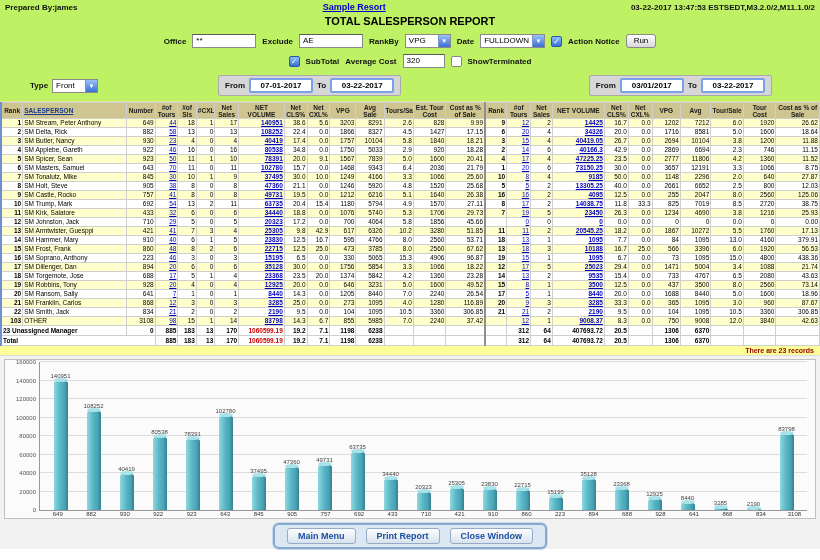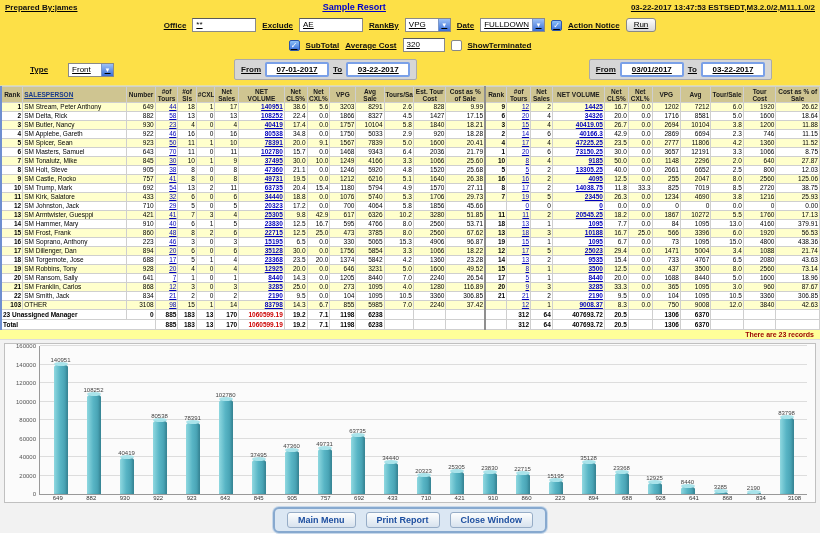--- a/index.html
+++ b/index.html
@@ -1,37 +1,37 @@
 <!DOCTYPE html>
 <html><head>
 <meta charset="utf-8">
 <style>
   html,body{margin:0;padding:0;width:820px;height:560px;overflow:hidden;background:#fff;
     font-family:"Liberation Sans",sans-serif;-webkit-font-smoothing:antialiased;}
-  .top{background:#fde047;border-bottom:1px solid #e6e2a0;text-decoration:underline;}
+  .top{background:#bef264;border-bottom:1px solid #e6e2a0;}
   .row1{display:flex;justify-content:space-between;align-items:center;padding:2px 5px;font-size:8px;font-weight:bold;color:#111;}
   .resort-link{color:#0000cc;text-decoration:underline;font-size:9px;font-weight:bold;cursor:pointer;}
   .title{text-align:center;font-weight:bold;font-size:11px;padding:1px 0 3px 0;color:#000;}
   .controls{display:flex;justify-content:center;align-items:center;gap:6px;padding:4px 6px;font-size:8px;}
   .lbl{font-weight:bold;color:#111;}
   .inputbox{display:inline-block;background:#fff;border:1px solid #8a8a8a;border-top-color:#5a5a5a;
     font-size:8px;padding:1px 3px;min-width:34px;height:10px;line-height:10px;color:#000;}
   .w56{min-width:56px}
   .selectbox{display:inline-flex;align-items:stretch;background:#fff;border:1px solid #8a8a8a;font-size:8px;height:12px;line-height:12px;}
   .selectbox .selval{padding:0 3px;min-width:26px;}
   .selectbox .arr{width:11px;background:linear-gradient(#9cc1f7,#3a6fd8);color:#fff;font-size:6px;
     display:flex;align-items:center;justify-content:center;border-left:1px solid #7a96c8;}
   .cb{display:inline-block;width:9px;height:9px;border-radius:2px;font-size:8px;line-height:9px;text-align:center;vertical-align:middle;}
   .cb.on{background:linear-gradient(#8cc0f8,#3a6fd8);color:#fff;border:1px solid #2d55a8;}
   .cb.off{background:#fff;border:1px solid #888;}
   .run-btn{display:inline-block;background:linear-gradient(#fefefe,#d8d8d8);border:1px solid #888;
     border-radius:3px;padding:0 7px;font-size:8px;height:12px;line-height:12px;cursor:pointer;}
   .subrow{display:flex;justify-content:center;align-items:center;gap:6px;padding:2px 0 3px 0;font-size:8px;}
   .band{display:flex;align-items:center;padding:4px 8px 5px 8px;font-size:8px;}
-  .type-group{display:flex;align-items:center;gap:20px;margin-left:22px;}
+  .type-group{display:flex;align-items:center;gap:4px;margin-left:22px;}
   .range-box{display:flex;align-items:center;gap:4px;background:#d6d6d6;border:1px solid #aaa;
     padding:2px 6px;border-radius:2px;}
   .range-box.l{margin-left:120px;}
   .range-box.r{margin-left:auto;margin-right:40px;}
   .date-input{display:inline-block;background:#fff;border:2px solid #7aa0e8;border-radius:2px;
     font-size:8px;font-weight:bold;padding:0 3px;height:11px;line-height:11px;color:#000;min-width:54px;text-align:center;}
   
   table{border-collapse:collapse;table-layout:fixed;width:820px;font-size:6.5px;border-left:2px solid #6f8fd0;}
   th,td{border:1px solid #cfcfcf;padding:0 1px;text-align:right;white-space:nowrap;overflow:hidden;height:8px;line-height:8px;color:#000;}
   thead th{background:#cfc591;font-weight:bold;text-align:center;white-space:normal;line-height:7px;height:15px;vertical-align:middle;color:#1a1a1a;}
@@ -70,20 +70,21 @@
 </style>
 </head>
 <body>
 
 <div class="top">
   <div class="row1">
     <span>Prepared By:james</span>
     <a class="resort-link">Sample Resort</a>
     <span>03-22-2017 13:47:53 ESTSEDT,M3.2.0/2,M11.1.0/2</span>
   </div>
+  <div class="title">TOTAL SALESPERSON REPORT</div>
 
   <div class="controls">
     <span class="lbl">Office</span>
     <span class="inputbox w56">**</span>
     <span class="lbl">Exclude</span>
     <span class="inputbox w56">AE</span>
     <span class="lbl">RankBy</span>
     <span class="selectbox">
       <span class="selval">VPG</span>
       <span class="arr">▼</span>

